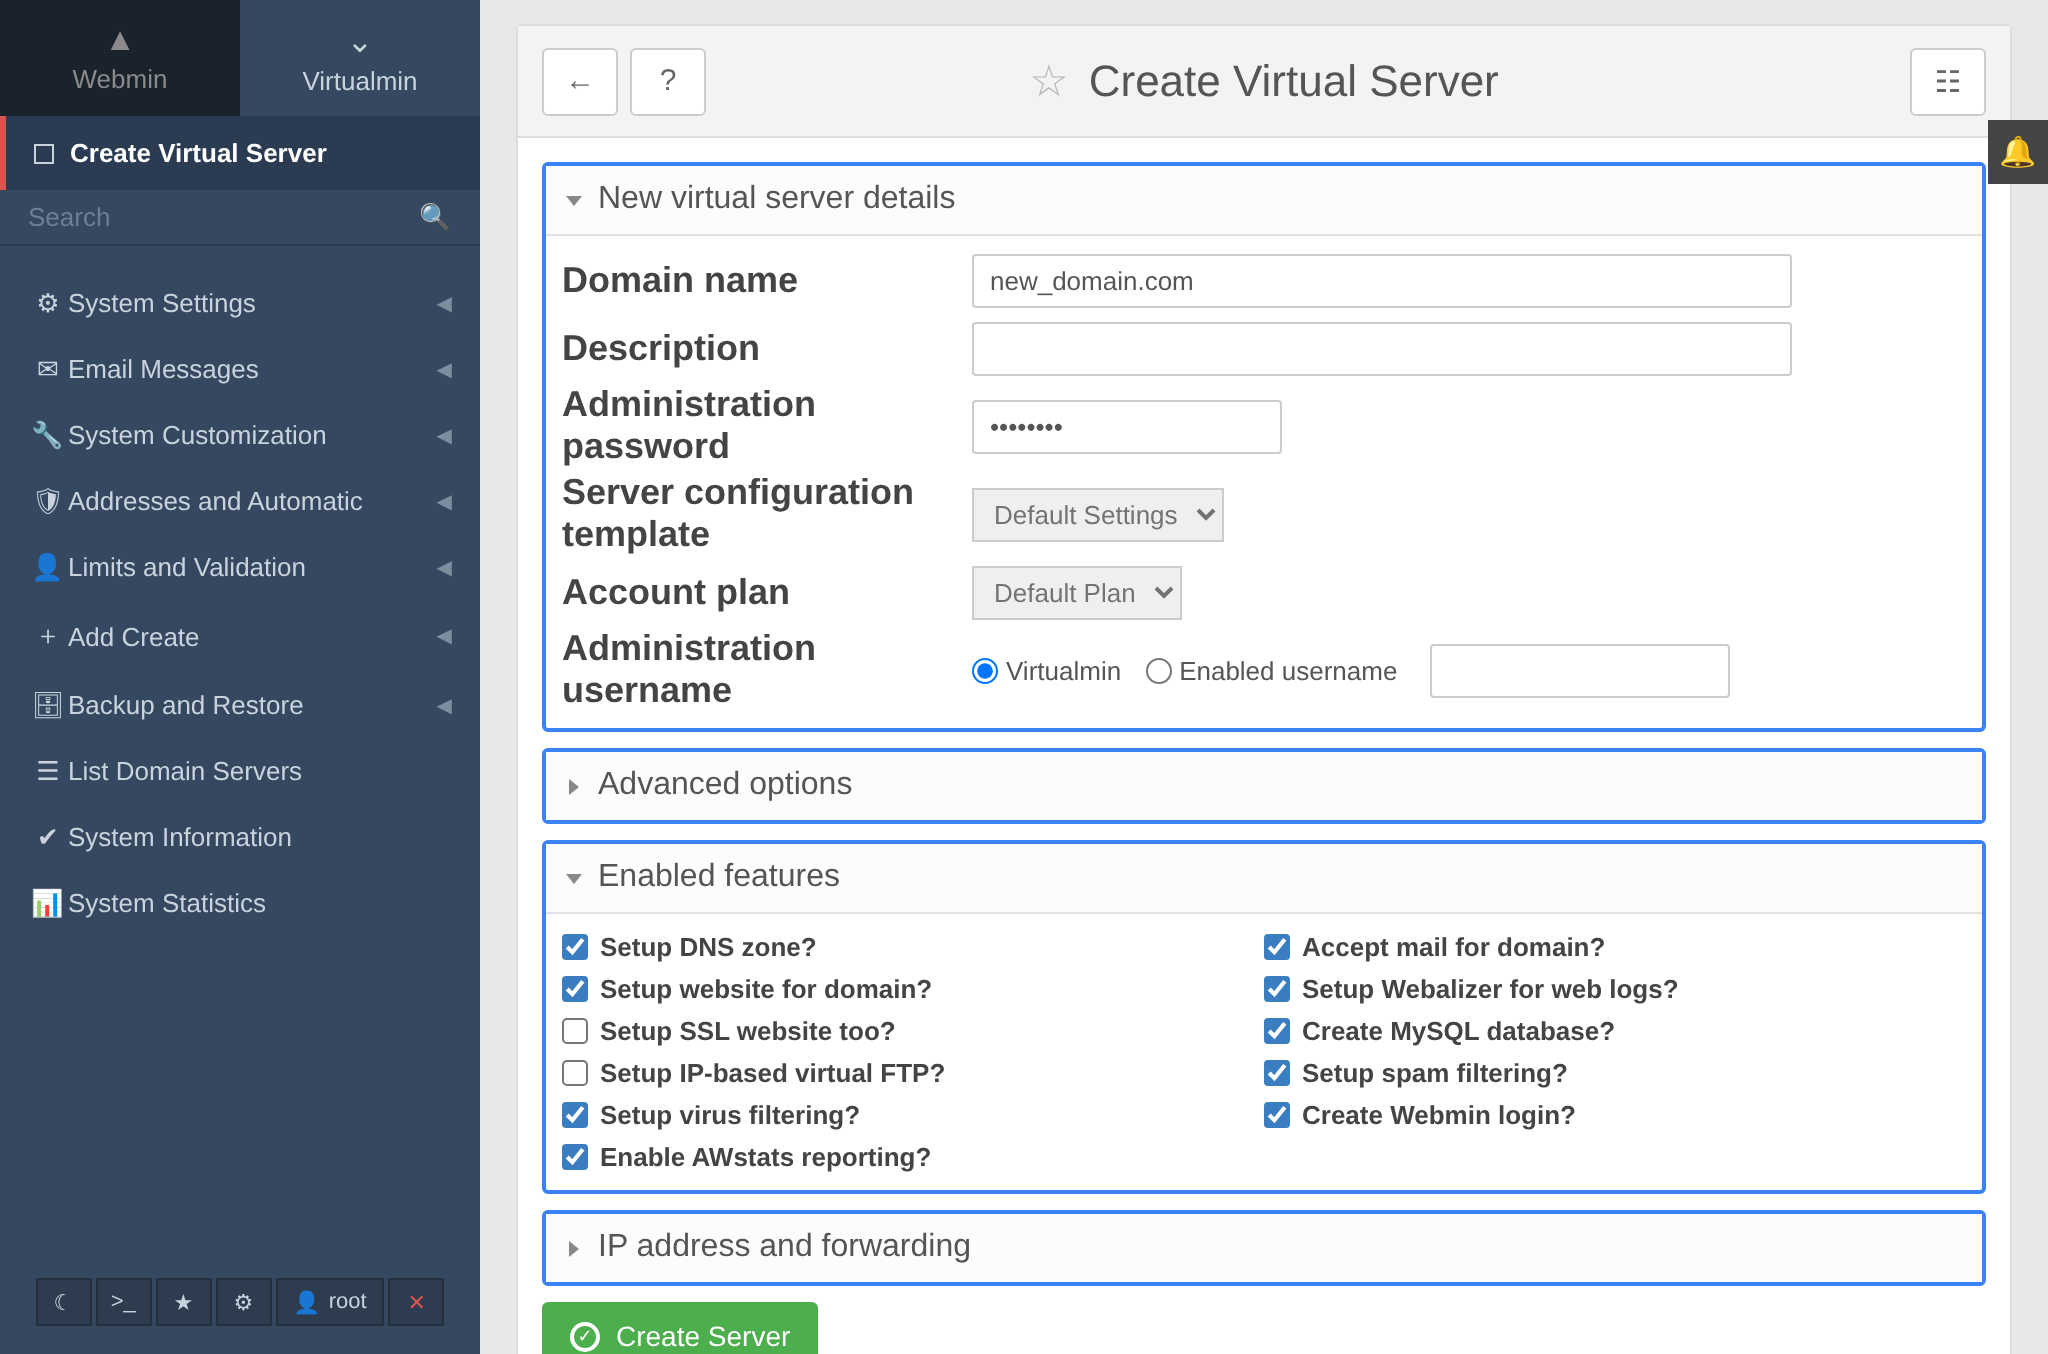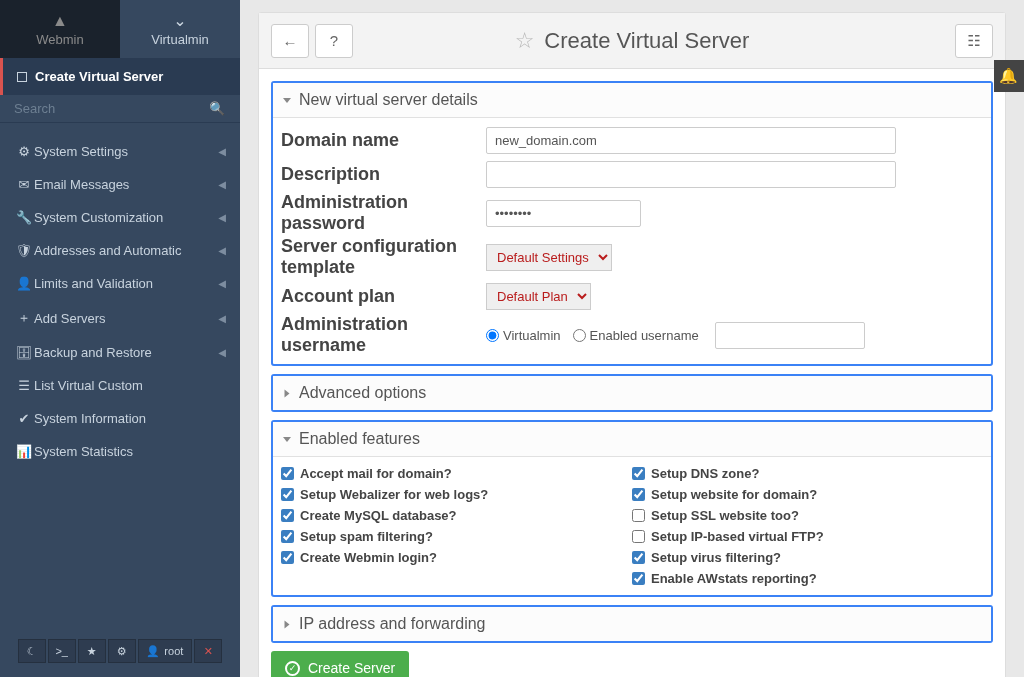--- a/index.html
+++ b/index.html
@@ -37,21 +37,21 @@
 .acc-header.open{border-bottom:1px solid #e1e1e1;}
 .caret{width:0;height:0;border-left:4px solid transparent;border-right:4px solid transparent;border-top:5px solid #888;display:inline-block;}
 .caret.closed{transform:rotate(-90deg);}
 .acc-body{padding:6px 8px;}
 .frow{display:flex;align-items:center;min-height:32px;margin-bottom:2px;}
 .flabel{width:205px;color:#444;font-weight:bold;font-size:18px;}
 .finput{flex:1;}
 .finput input[type=text],.finput input[type=password]{border:1px solid #ccc;padding:5px 8px;font-size:13px;border-radius:2px;color:#555;}
 .finput input.full{width:410px;}
 .finput input.pw{width:155px;}
-.finput select{border:1px solid #ccc;padding:4px 6px;font-size:13px;background:#efefef;color:#b91c1c;}
+.finput select{border:1px solid #ccc;padding:4px 6px;font-size:13px;background:#efefef;color:#737373;}
 .radiogroup{display:flex;align-items:center;gap:4px;}
 .radiogroup label{display:flex;align-items:center;gap:4px;margin-right:8px;color:#555;}
 .radiogroup input[type=text]{width:150px;margin-left:4px;}
 .features{display:flex;}
 .fcol{flex:1;}
 .feat{display:flex;align-items:center;gap:6px;color:#444;font-weight:bold;font-size:13px;padding:3px 0;}
 .feat input{accent-color:#3a7ec1;}
 .btn{display:inline-flex;align-items:center;gap:8px;padding:9px 14px;border:none;border-radius:3px;font-size:14px;cursor:pointer;color:#fff;}
 .btn.green{background:#4cae4c;}
 .checkcircle{display:inline-flex;width:15px;height:15px;border:2px solid #fff;border-radius:50%;align-items:center;justify-content:center;font-size:9px;}
@@ -103,31 +103,31 @@
           <span class="mlabel">Addresses and Automatic</span>
           <span class="chev">◀</span>
         </div>
         <div class="menu-item">
           <span class="micon ficon">👤</span>
           <span class="mlabel">Limits and Validation</span>
           <span class="chev">◀</span>
         </div>
         <div class="menu-item">
           <span class="micon ficon">＋</span>
-          <span class="mlabel">Add Servers</span>
+          <span class="mlabel">Add Create</span>
           <span class="chev">◀</span>
         </div>
         <div class="menu-item">
           <span class="micon ficon">🗄</span>
           <span class="mlabel">Backup and Restore</span>
           <span class="chev">◀</span>
         </div>
         <div class="menu-item">
           <span class="micon ficon">☰</span>
-          <span class="mlabel">List Virtual Custom</span>
+          <span class="mlabel">List Domain Servers</span>
         </div>
         <div class="menu-item">
           <span class="micon ficon">✔</span>
           <span class="mlabel">System Information</span>
         </div>
         <div class="menu-item">
           <span class="micon ficon">📊</span>
           <span class="mlabel">System Statistics</span>
         </div>
       </div>
@@ -212,42 +212,20 @@
             <span>Advanced options</span>
           </div>
         </div>
 
         <div class="accordion">
           <div class="acc-header open">
             <span class="caret"></span>
             <span>Enabled features</span>
           </div>
           <div class="acc-body features">
-            <div class="fcol" id="feat-right">
-                <div class="feat">
-                  <input type="checkbox" checked="" style="">
-                  <span>Accept mail for domain?</span>
-                </div>
-                <div class="feat">
-                  <input type="checkbox" checked="" style="">
-                  <span>Setup Webalizer for web logs?</span>
-                </div>
-                <div class="feat">
-                  <input type="checkbox" checked="" style="">
-                  <span>Create MySQL database?</span>
-                </div>
-                <div class="feat">
-                  <input type="checkbox" checked="" style="">
-                  <span>Setup spam filtering?</span>
-                </div>
-                <div class="feat">
-                  <input type="checkbox" checked="" style="">
-                  <span>Create Webmin login?</span>
-                </div>
-              </div>
             <div class="fcol" id="feat-left">
                 <div class="feat">
                   <input type="checkbox" checked="" style="">
                   <span>Setup DNS zone?</span>
                 </div>
                 <div class="feat">
                   <input type="checkbox" checked="" style="">
                   <span>Setup website for domain?</span>
                 </div>
                 <div class="feat">
@@ -258,20 +236,42 @@
                   <input type="checkbox" style="">
                   <span>Setup IP-based virtual FTP?</span>
                 </div>
                 <div class="feat">
                   <input type="checkbox" checked="" style="">
                   <span>Setup virus filtering?</span>
                 </div>
                 <div class="feat">
                   <input type="checkbox" checked="" style="">
                   <span>Enable AWstats reporting?</span>
+                </div>
+              </div>
+            <div class="fcol" id="feat-right">
+                <div class="feat">
+                  <input type="checkbox" checked="" style="">
+                  <span>Accept mail for domain?</span>
+                </div>
+                <div class="feat">
+                  <input type="checkbox" checked="" style="">
+                  <span>Setup Webalizer for web logs?</span>
+                </div>
+                <div class="feat">
+                  <input type="checkbox" checked="" style="">
+                  <span>Create MySQL database?</span>
+                </div>
+                <div class="feat">
+                  <input type="checkbox" checked="" style="">
+                  <span>Setup spam filtering?</span>
+                </div>
+                <div class="feat">
+                  <input type="checkbox" checked="" style="">
+                  <span>Create Webmin login?</span>
                 </div>
               </div>
           </div>
         </div>
 
         <div class="accordion">
           <div class="acc-header">
             <span class="caret closed"></span>
             <span>IP address and forwarding</span>
           </div>

